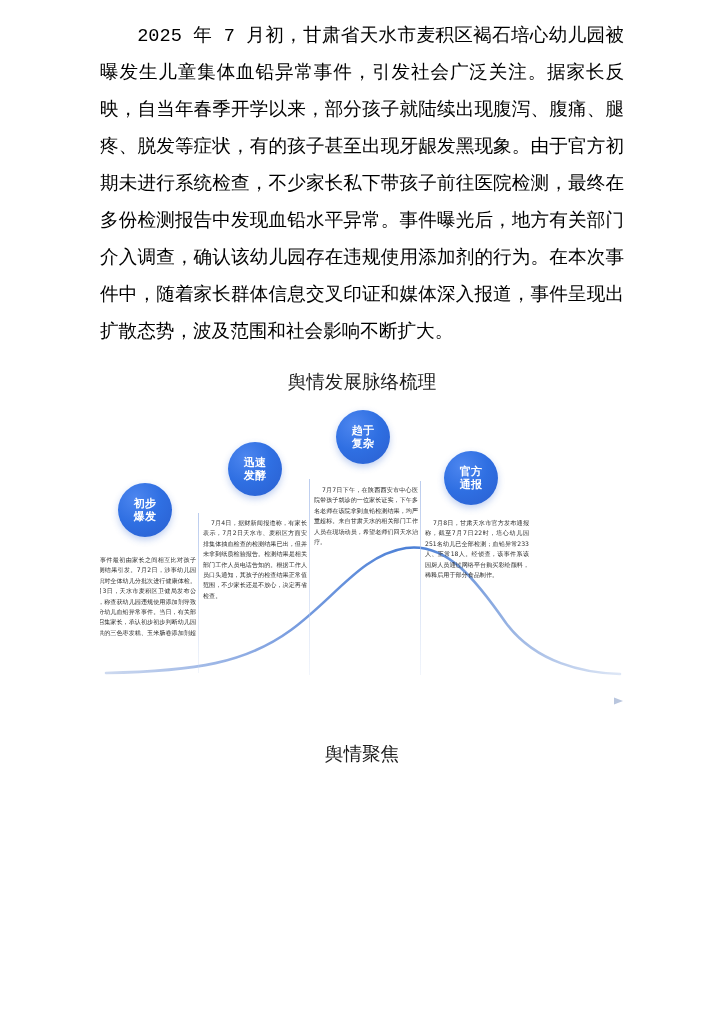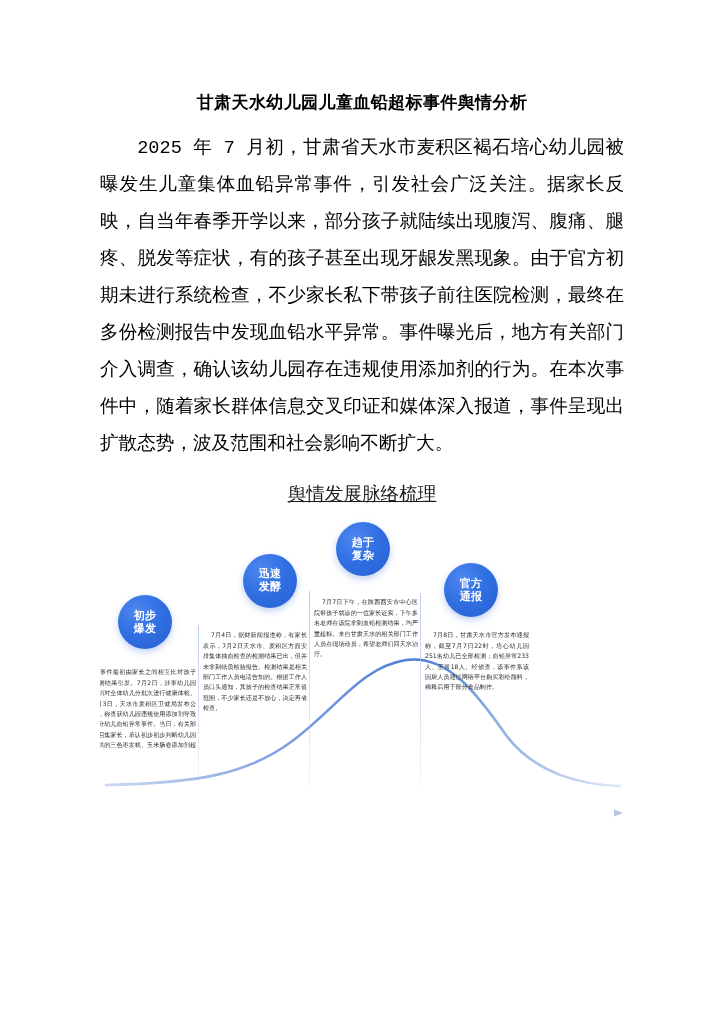--- a/index.html
+++ b/index.html
@@ -57,21 +57,21 @@
   
   .section-head {
     margin: 0;
     text-align: center;
     font-size: 18.6px;
     line-height: 34px;
     font-weight: 400;
     color: #1c1c1c;
     font-family: "DejaVu Serif", "Liberation Serif", serif;
   }
-  .head-pulse { padding-top: 14px; text-decoration: underline; }
+  .head-pulse { padding-top: 14px; }
   .head-focus { padding-top: 2px; }
 
   
   .infographic {
     position: relative;
     width: 524px;
     height: 330px;
     margin: 6px 0 0 0;
     overflow: hidden;
   }
@@ -106,21 +106,21 @@
     letter-spacing: 0.3px;
     display: flex;
     flex-direction: column;
     align-items: center;
     justify-content: center;
     text-align: center;
     z-index: 4;
   }
   .node span { display: block; }
   .node-1 { left: 32px;  top: 78px; }
-  .node-2 { left: 157px; top: 37px; font-family: Liberation Mono, monospace; }
+  .node-2 { left: 142px; top: 37px; }
   .node-3 { left: 250px; top: 5px;  }
   .node-4 { left: 358px; top: 46px; }
 
   
   .col {
     position: absolute;
     width: 104px;
     font-family: "DejaVu Sans", "Liberation Sans", sans-serif;
     font-size: 6.1px;
     line-height: 10.4px;
@@ -147,21 +147,20 @@
   .div-3 { left: 334px; top: 76px;  height: 194px; }
 
   
   .clip { overflow: hidden; }
 </style>
 </head>
 <body>
 
 <div class="page">
 
-  <h1 class="doc-title">甘肃天水幼儿园儿童血铅超标事件舆情分析</h1>
 
   <p class="body-para">2025 年 7 月初，甘肃省天水市麦积区褐石培心幼儿园被曝发生儿童集体血铅异常事件，引发社会广泛关注。据家长反映，自当年春季开学以来，部分孩子就陆续出现腹泻、腹痛、腿疼、脱发等症状，有的孩子甚至出现牙龈发黑现象。由于官方初期未进行系统检查，不少家长私下带孩子前往医院检测，最终在多份检测报告中发现血铅水平异常。事件曝光后，地方有关部门介入调查，确认该幼儿园存在违规使用添加剂的行为。在本次事件中，随着家长群体信息交叉印证和媒体深入报道，事件呈现出扩散态势，波及范围和社会影响不断扩大。</p>
 
   <h2 class="section-head head-pulse">舆情发展脉络梳理</h2>
 
   <div class="infographic clip">
     <div class="info-stage">
 
       <svg class="info-svg" viewBox="0 0 552 330" preserveAspectRatio="none">
         <defs>
@@ -212,15 +211,16 @@
 
       <div class="node node-4">
         <span>官方</span>
         <span>通报</span>
       </div>
       <div class="col col-4">7月8日，甘肃天水市官方发布通报称，截至7月7日22时，培心幼儿园251名幼儿已全部检测；血铅异常233人、正常18人。经侦查，该事件系该园厨人员通过网络平台购买彩绘颜料，稀释后用于部分食品制作。</div>
 
     </div>
   </div>
 
+  <h2 class="section-head head-focus">舆情聚焦</h2>
 
 
 </div>
 
 </body></html>

